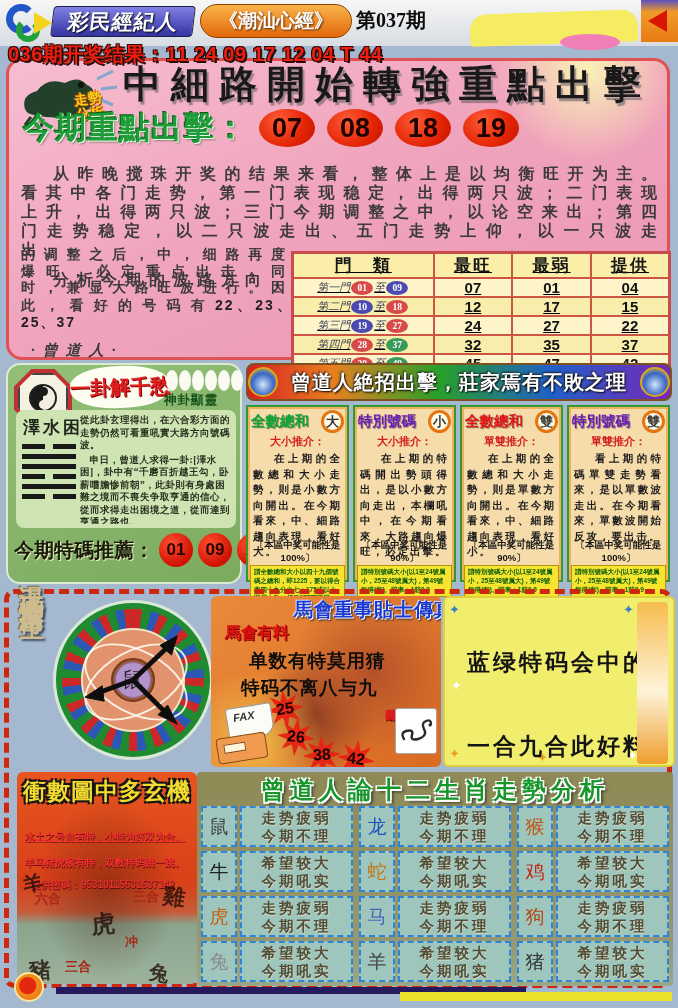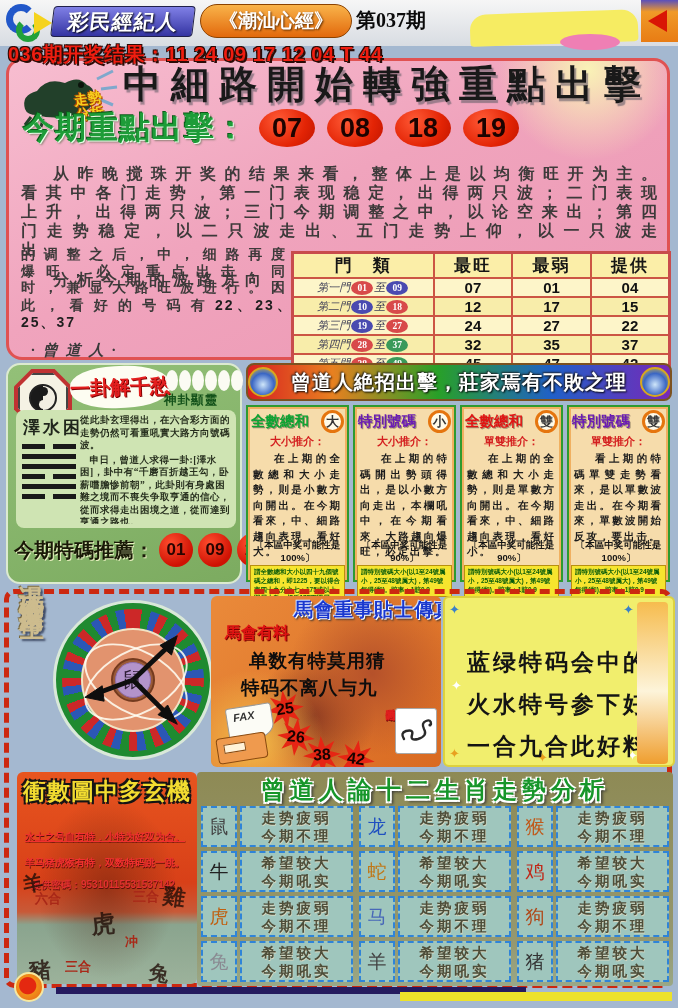--- a/index.html
+++ b/index.html
@@ -66,21 +66,21 @@
           text-align:justify; }
   .para p { text-indent:2em;margin-top:11px; }
   .left-col { position:absolute; left:12px; top:186px; width:272px; font-family:"Liberation Serif",serif;
               font-weight:bold; color:#3d3a3a; font-size:14px; line-height:16.5px; letter-spacing:8px; text-align:justify; }
   .left-col .lucky { font-family:"Liberation Sans",sans-serif; letter-spacing:2px; color:#1f1f1f; }
   .signature { position:absolute; left:22px; top:280px; font-size:15px; font-style:italic; font-weight:bold;
                color:#3a3a3a; letter-spacing:8px; font-family:"Liberation Serif",serif; }
 
   .gate-table { position:absolute; left:282px; top:190px; width:380px; height:107px;
                 border-collapse:collapse; background:#fdf5c9; border:3px solid #c84c4c;
-                table-layout:fixed; }
+                table-layout:fixed;text-decoration:underline; }
   .gate-table th, .gate-table td { border:2px solid #cc5544; padding:0; text-align:center; vertical-align:middle; }
   .gate-table th { font-size:17px; font-weight:bold; color:#151515; background:#fbeea8;
                    font-family:"Liberation Serif",serif; letter-spacing:2px; height:19px; }
   .gate-table td { height:17px; }
   .gate-table tr:nth-child(even) td { background:#f8edaa; }
   .gate-table .num { font-size:15px; font-weight:bold; color:#121212; }
   .gate-cell { font-family:"Liberation Serif",serif; font-style:italic; font-size:11px; color:#3c3c55; white-space:nowrap; }
   .ov { display:inline-flex; align-items:center; justify-content:center; width:22px; height:14px;
         border-radius:50%; color:#fff; font-size:9.5px; font-weight:bold; font-style:normal; margin:0 1px; vertical-align:middle; }
   .ov-red { background:#d84a4a; } .ov-blue { background:#4a4ab0; } .ov-green { background:#3a9a5a; }
@@ -538,21 +538,20 @@
     </div>
 
     <div class="poem-cell">
       <span class="deco-star ds1">✦</span>
       <span class="deco-star ds2">✦</span>
       <span class="deco-star ds3">✦</span>
       <span class="deco-star ds4">✦</span>
       <span class="deco-star ds5">✦</span>
       <span class="deco-star ds6">✦</span>
       <div class="poem-line pl1">蓝绿特码会中的</div>
-      <div class="poem-line pl2">火水特号参下好</div>
       <div class="poem-line pl3">一合九合此好料</div>
       <div class="vstrip">
         <div class="vstrip-text">猜生肖特码诗</div>
       </div>
     </div>
 
     <div class="mystery-cell">
       <div class="mystery-title">衝數圖中多玄機</div>
       <div class="mys-line ml1">水土之号自有特，小特为好双为合。</div>
       <div class="mys-line ml2">羊马猪虎猴有特，双数特码跳一跳。</div>

